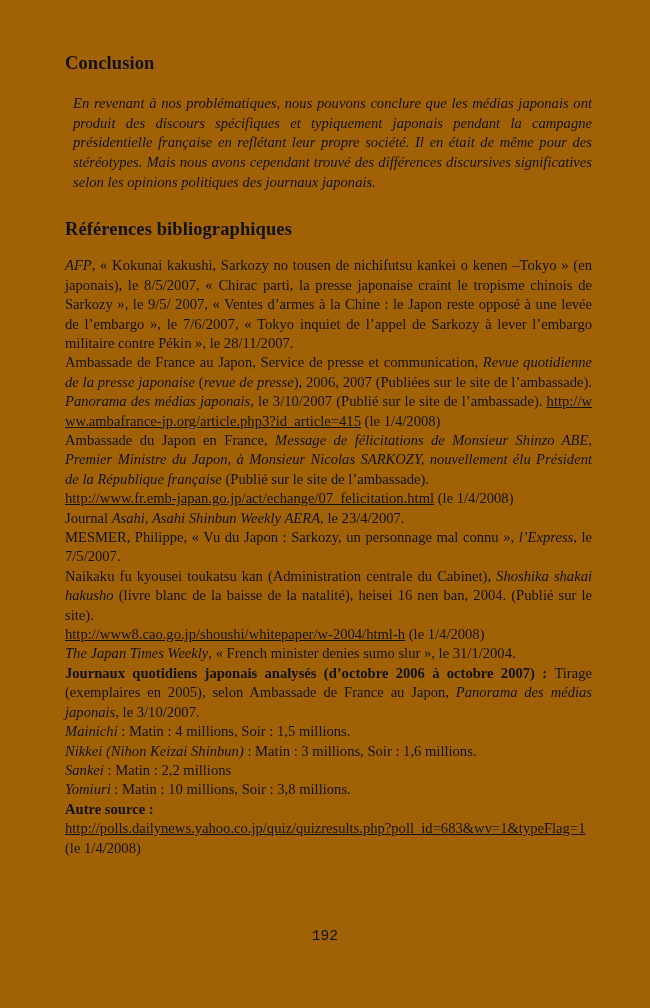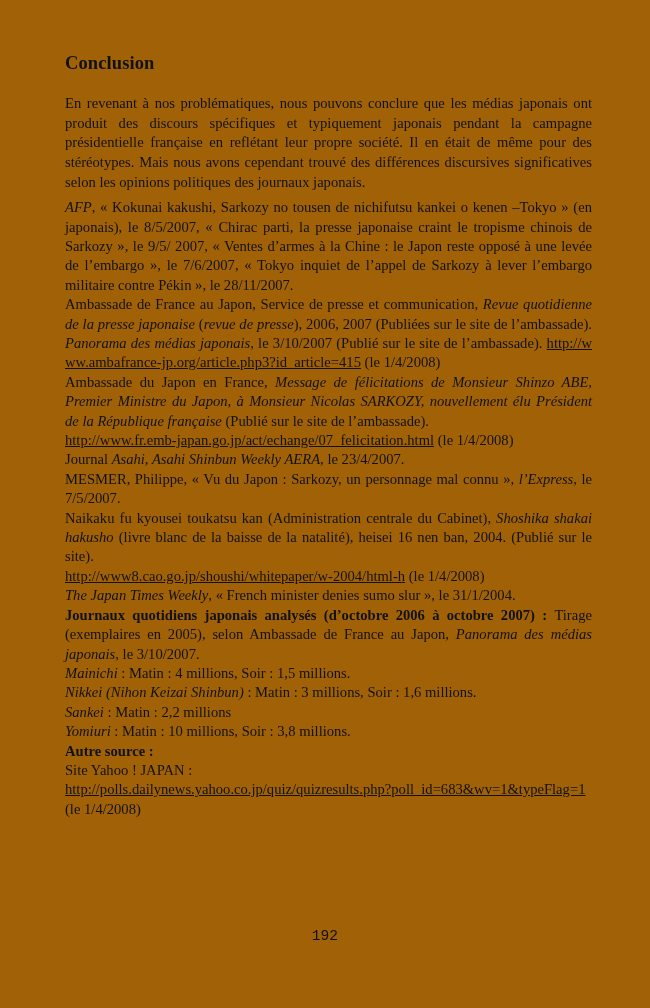--- a/index.html
+++ b/index.html
@@ -34,22 +34,23 @@
   }
   h1.section-title.second {
     margin-top: 26px;
     margin-bottom: 16px;
   }
   p.body-para {
     font-size: 14.6px;
     line-height: 19.6px;
     text-align: justify;
     text-justify: inter-word;
-    margin: 0 0 6px 0;
+    margin: 0 0 6px 8px;
     hyphens: none;
+    font-style: italic;
   }
   .refs {
     font-size: 14.6px;
     line-height: 19.4px;
   }
   .ref {
     margin: 0;
     text-align: justify;
     text-justify: inter-word;
   }
@@ -78,20 +79,21 @@
 </head>
 <body>
 
 <div class="page">
   <div class="content">
 
     <h1 class="section-title">Conclusion</h1>
 
     <p class="body-para">En revenant à nos problématiques, nous pouvons conclure que les médias japonais ont produit des discours spécifiques et typiquement japonais pendant la campagne présidentielle française en reflétant leur propre société. Il en était de même pour des stéréotypes. Mais nous avons cependant trouvé des différences discursives significatives selon les opinions politiques des journaux japonais.</p>
 
+    <h1 class="section-title second">Références bibliographiques</h1>
 
     <div class="refs">
       <div id="refs-entries">
           <p class="ref"><i>AFP</i><span>, « Kokunai kakushi, Sarkozy no tousen de nichifutsu kankei o kenen –Tokyo » (en japonais), le 8/5/2007, « Chirac parti, la presse japonaise craint le tropisme chinois de Sarkozy », le 9/5/ 2007, « Ventes d’armes à la Chine : le Japon reste opposé à une levée de l’embargo », le 7/6/2007, « Tokyo inquiet de l’appel de Sarkozy à lever l’embargo militaire contre Pékin », le 28/11/2007.</span></p>
           <p class="ref"><span>Ambassade de France au Japon, Service de presse et communication, </span><i>Revue quotidienne de la presse japonaise</i><span> (</span><i>revue de presse</i><span>), 2006, 2007 (Publiées sur le site de l’ambassade). </span><i>Panorama des médias japonais</i><span>, le 3/10/2007 (Publié sur le site de l’ambassade). </span><span class="url">http://www.ambafrance-jp.org/article.php3?id_article=415</span><span> (le 1/4/2008)</span></p>
           <p class="ref"><span>Ambassade du Japon en France, </span><i>Message de félicitations de Monsieur Shinzo ABE, Premier Ministre du Japon, à Monsieur Nicolas SARKOZY, nouvellement élu Président de la République française</i><span> (Publié sur le site de l’ambassade).</span></p>
           <p class="ref flush"><span class="url">http://www.fr.emb-japan.go.jp/act/echange/07_felicitation.html</span><span>  (le 1/4/2008)</span></p>
           <p class="ref flush"><span>Journal </span><i>Asahi, Asahi Shinbun Weekly AERA</i><span>, le 23/4/2007.</span></p>
           <p class="ref"><span>MESMER, Philippe, « Vu du Japon : Sarkozy, un personnage mal connu », </span><i>l’Express</i><span>, le 7/5/2007.</span></p>
           <p class="ref"><span>Naikaku fu kyousei toukatsu kan (Administration centrale du Cabinet), </span><i>Shoshika shakai hakusho</i><span> (livre blanc de la baisse de la natalité), heisei 16 nen ban,  2004. (Publié sur le site).</span></p>
@@ -101,21 +103,20 @@
         </div>
       <div id="refs-circulation">
           <p class="ref"><i>Mainichi</i><span> : Matin : 4 millions, Soir : 1,5 millions.</span></p>
           <p class="ref"><i>Nikkei (Nihon Keizai Shinbun)</i><span> : Matin : 3 millions, Soir : 1,6 millions.</span></p>
           <p class="ref"><i>Sankei</i><span> : Matin : 2,2 millions</span></p>
           <p class="ref"><i>Yomiuri</i><span> : Matin : 10 millions, Soir : 3,8 millions.</span></p>
         </div>
 
       <p class="ref flush"><b>Autre source :</b></p>
 
-      <p class="ref flush">Site Yahoo ! JAPAN :</p>
 
       <p class="ref flush"><span class="url">http://polls.dailynews.yahoo.co.jp/quiz/quizresults.php?poll_id=683&amp;wv=1&amp;typeFlag=1</span><span> (le 1/4/2008)</span></p>
     </div>
 
   </div>
 
   <div class="pageno">192</div>
 </div>
 
 </body></html>

